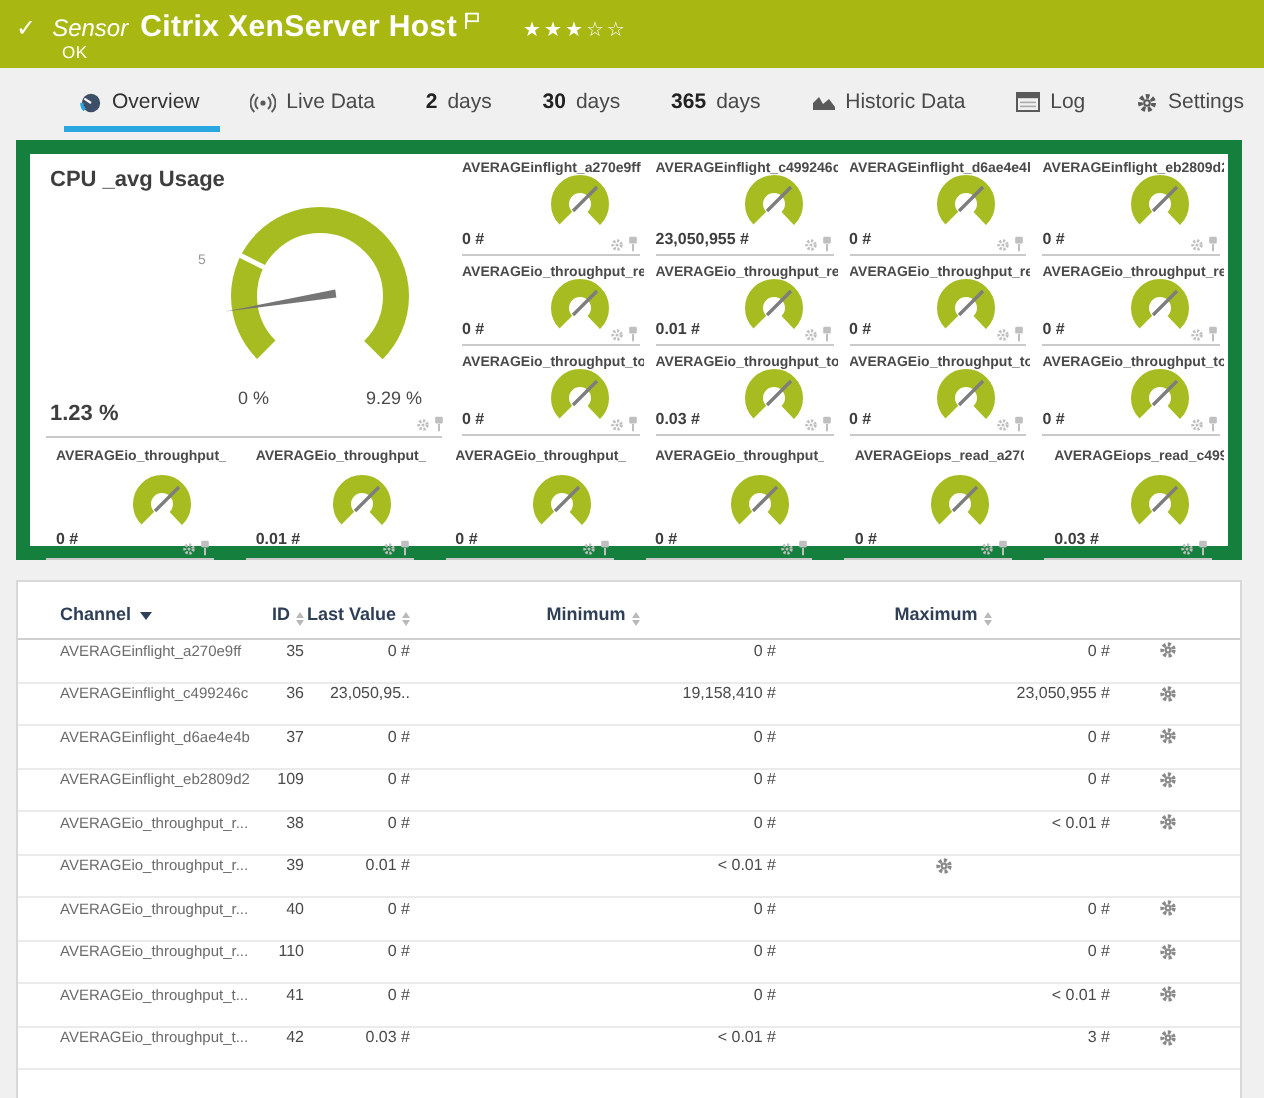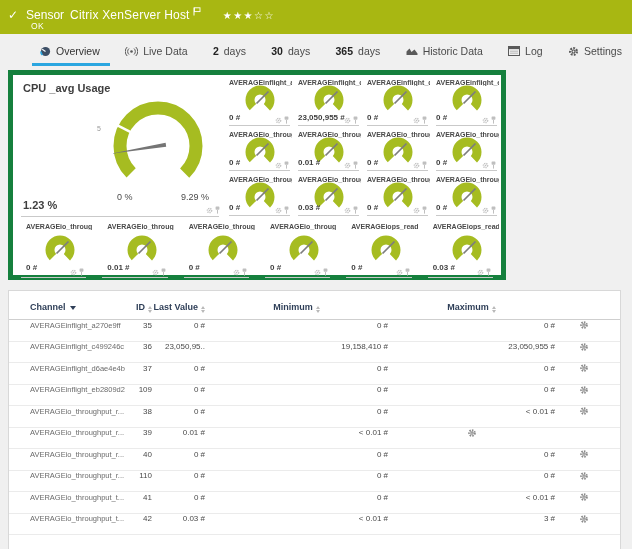--- a/index.html
+++ b/index.html
@@ -12,35 +12,35 @@
   html,body{width:632px;height:549px;overflow:hidden}
   body{
     position:relative;background:#f0f0f0;
     font-family:"Liberation Sans","DejaVu Sans",sans-serif;
     -webkit-font-smoothing:antialiased;
   }
   
   .topbar{position:absolute;left:0;top:0;width:632px;height:34px;background:var(--bar-green);color:#fff}
   .topbar-line1{position:absolute;left:8px;top:5px;display:flex;align-items:baseline;white-space:nowrap}
   .check{font-size:12px;font-weight:bold;margin-right:8px}
-  .kind{font-size:12px;margin-right:6px}
-  .sensor-title{font-weight:normal;font-size:12px;letter-spacing:.2px}
+  .kind{font-style:italic;font-size:12px;margin-right:6px}
+  .sensor-title{font-weight:bold;font-size:15px;letter-spacing:.2px}
   .flag{margin-left:3px;position:relative;top:-3px;cursor:pointer}
   .stars{margin-left:22px;font-size:10px;letter-spacing:1.5px;cursor:pointer}
   .star{color:#fff}
   .sensor-status{position:absolute;left:31px;top:21px;font-size:8.5px;font-weight:normal;letter-spacing:.3px}
   
   .tabbar{position:absolute;left:0;top:34px;width:632px;height:34px;display:flex;align-items:center;justify-content:space-between;padding:0 10px 0 40px}
   .tab{display:flex;align-items:center;gap:5px;font-size:10.5px;color:#4a4a4a;position:relative;cursor:pointer;white-space:nowrap}
   .tab-num{font-weight:bold;color:#222}
   .tab.active{color:#333}
   .tab.active::after{content:"";position:absolute;left:-8px;right:-10px;bottom:-9px;height:3px;background:var(--tab-blue)}
   .tab-icon{display:flex;align-items:center}
   
-  .gpanel{position:absolute;left:8px;top:70px;width:498px;height:210px;background:#fff;border:5px solid #15803d}
+  .gpanel{position:absolute;left:8px;top:70px;width:613px;height:210px;background:#fff;border:7px solid #15803d}
   .gtop{display:flex;height:142px}
   .cpu{width:212px;flex:none;position:relative}
   .cpu-title{position:absolute;left:10px;top:7px;font-size:11px;font-weight:bold;color:#3e3e3e}
   .cpu-svg{position:absolute;left:80px;top:21px}
   .cpu-tick{position:absolute;left:84px;top:50px;font-size:7px;color:#999}
   .cpu-min{position:absolute;left:104px;top:117px;font-size:9px;color:#4a4a4a}
   .cpu-max{position:absolute;right:16px;top:117px;font-size:9px;color:#4a4a4a}
   .cpu-val{position:absolute;left:10px;top:124px;font-size:11px;font-weight:bold;color:#3e3e3e}
   .cell-underline{position:absolute;left:4px;right:4px;bottom:1px;height:1px;background:#c9c9c9}
   .cpu .cell-underline{left:8px;right:6px;bottom:0}

